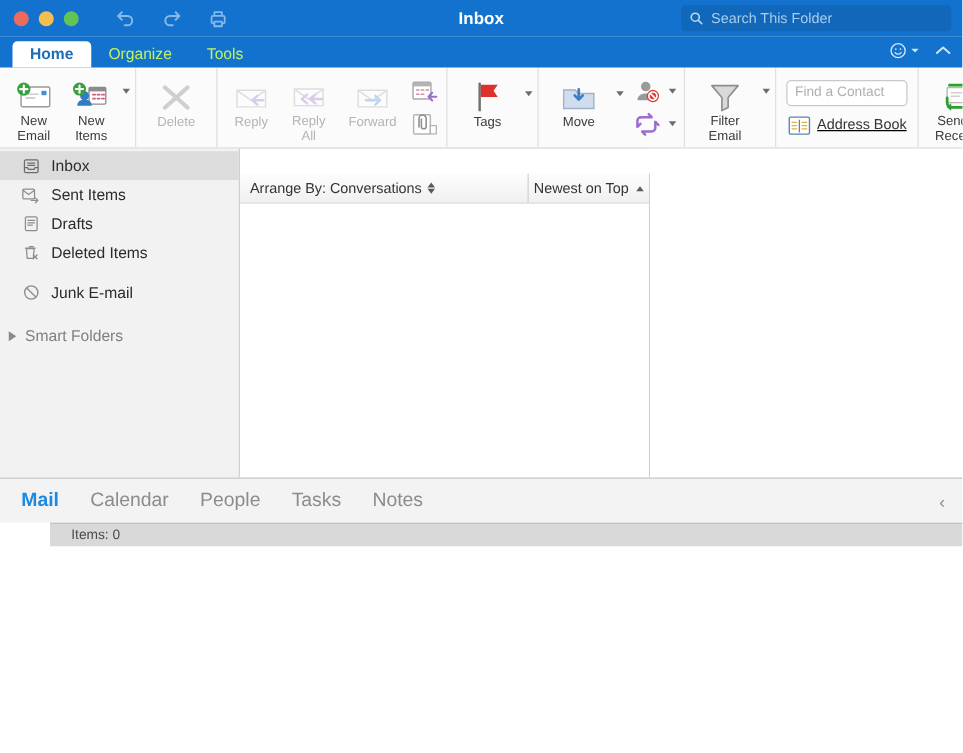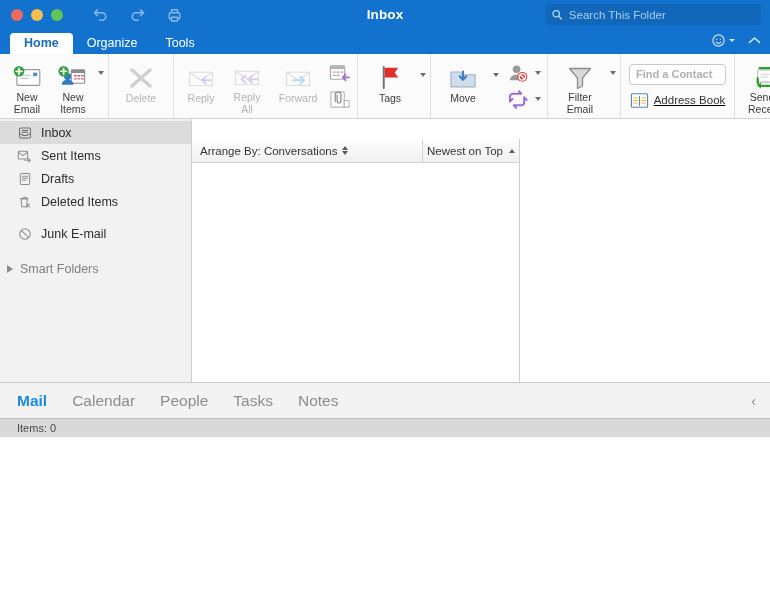--- a/index.html
+++ b/index.html
@@ -39,21 +39,21 @@
     font-family: Liberation Sans, sans-serif; font-size: 11.5px; width: 100%; padding: 0;
   }
   .searchbox input::placeholder { color: #a8cdee; }
 
   
   .tabbar {
     height: 25px; background: #1272ce; display: flex; align-items: flex-end;
     padding-left: 10px; position: relative; flex: 0 0 25px;
   }
   .tab {
-    font-size: 12.5px; color: #ffffff; padding: 4px 14px 5px 14px;
+    font-size: 12.5px; color: #bef264; padding: 4px 14px 5px 14px;
     border-radius: 4px 4px 0 0; line-height: 1; cursor: default;
   }
   .tab.active { background: #ffffff; color: #1d6ab5; font-weight: bold; }
   .tabbar-right {
     position: absolute; right: 8px; top: 4px; display: flex; align-items: center; gap: 12px;
   }
   .emoji-wrap { display: flex; align-items: center; gap: 3px; }
   .caret-sm {
     width: 0; height: 0; border-left: 3px solid transparent; border-right: 3px solid transparent;
     border-top: 3.5px solid #cfe3f6; display: block;
@@ -84,21 +84,21 @@
   }
   .stack { display: flex; flex-direction: column; gap: 5px; padding: 0 2px; }
   .stack-row { display: flex; align-items: center; gap: 3px; }
   .mini { width: 23px; height: 21px; display: block; }
 
   .contactbox {
     width: 97px; height: 21px; border: 1px solid #c9c9c9; border-radius: 4px;
     background: #fff; display: flex; align-items: center; padding: 0 6px;
   }
   .contactbox input {
-    border: 0; outline: none; width: 100%; font-family: inherit; font-size: 11px; color: #333; font-weight: bold;
+    border: 0; outline: none; width: 100%; font-family: inherit; font-size: 11px; color: #333;
   }
   .contactbox input::placeholder { color: #b0b0b0; }
   .abook {
     display: flex; align-items: center; gap: 5px; margin-top: 7px; cursor: default; text-decoration: underline;
   }
   .abook .lbl { font-size: 11.5px; color: #333; }
   .contact-group { display: flex; flex-direction: column; justify-content: center; padding: 0 8px; }
 
   
   .body { flex: 1 1 auto; display: flex; min-height: 0; background: #fff; }
@@ -162,20 +162,21 @@
   .collapse-chev {
     position: absolute; right: 14px; top: 50%; transform: translateY(-50%);
     font-size: 14px; color: #8a8a8a; cursor: default;
   }
 
   
   .statusbar {
     height: 19px; flex: 0 0 19px; background: #d9d9d9;
     border-top: 1px solid #bcbcbc; display: flex; align-items: center;
     padding-left: 17px;
+    margin-left: 40px;
   }
   .statusbar .txt { font-size: 11px; color: #4a4a4a; }
 </style>
 </head>
 <body>
 
 <div class="app">
 
   <div class="titlebar">
     <div class="traffic">

